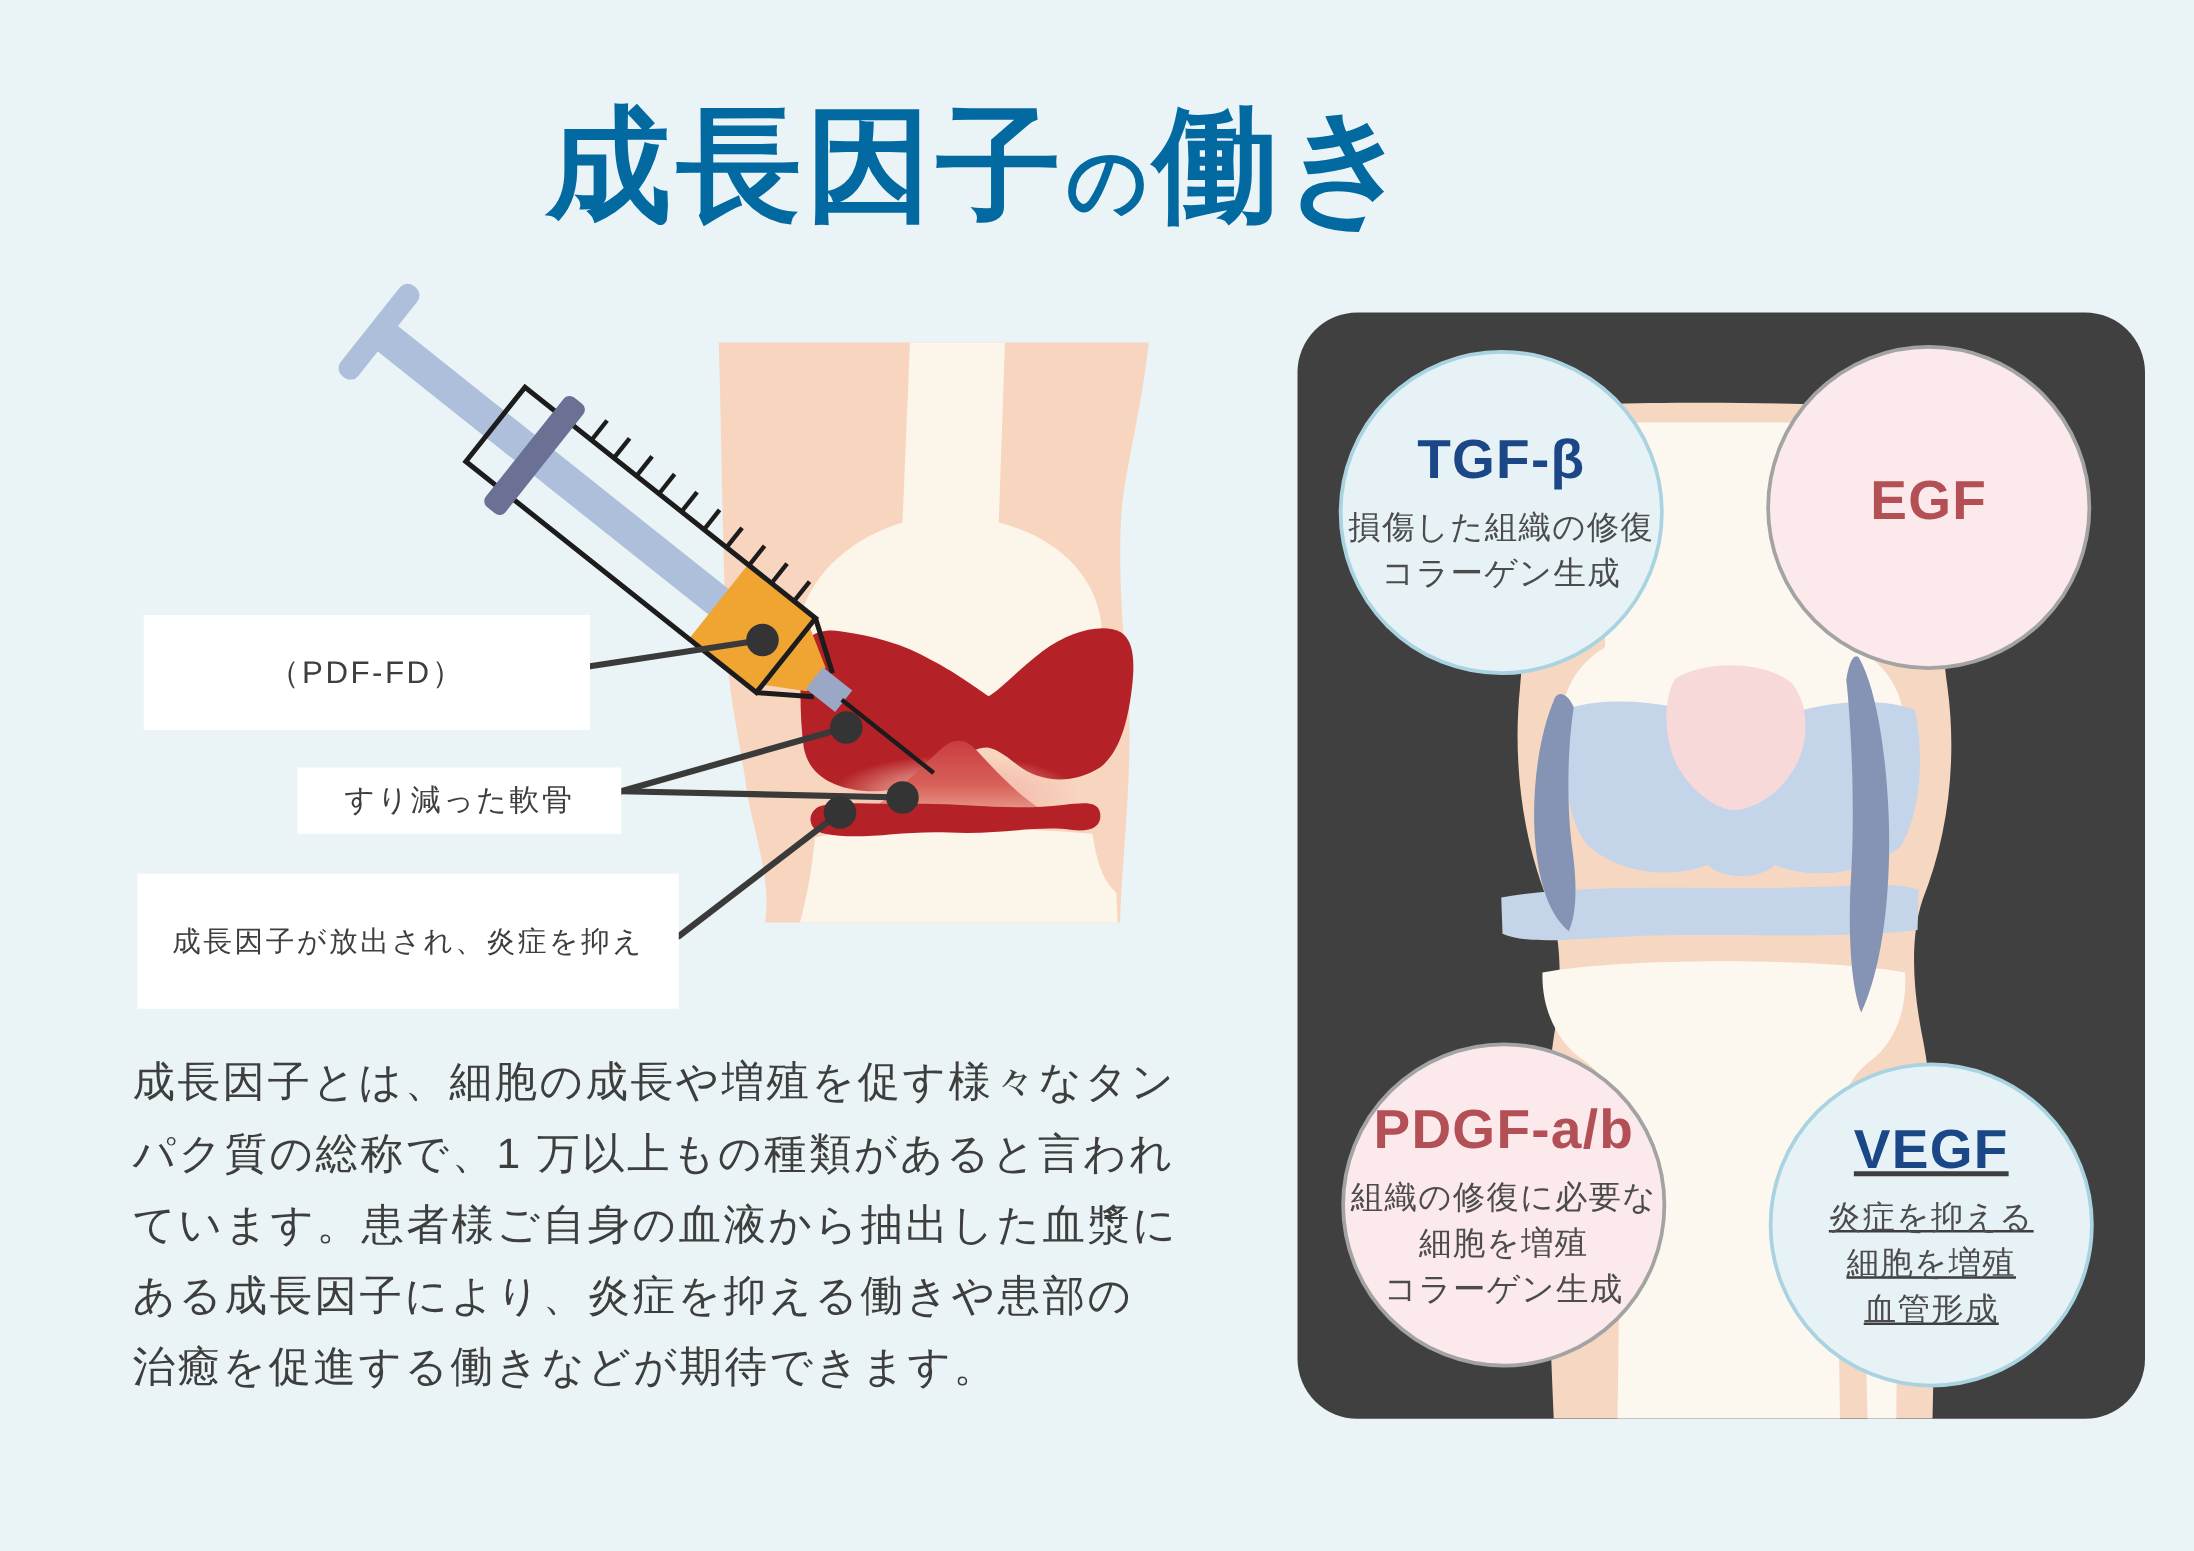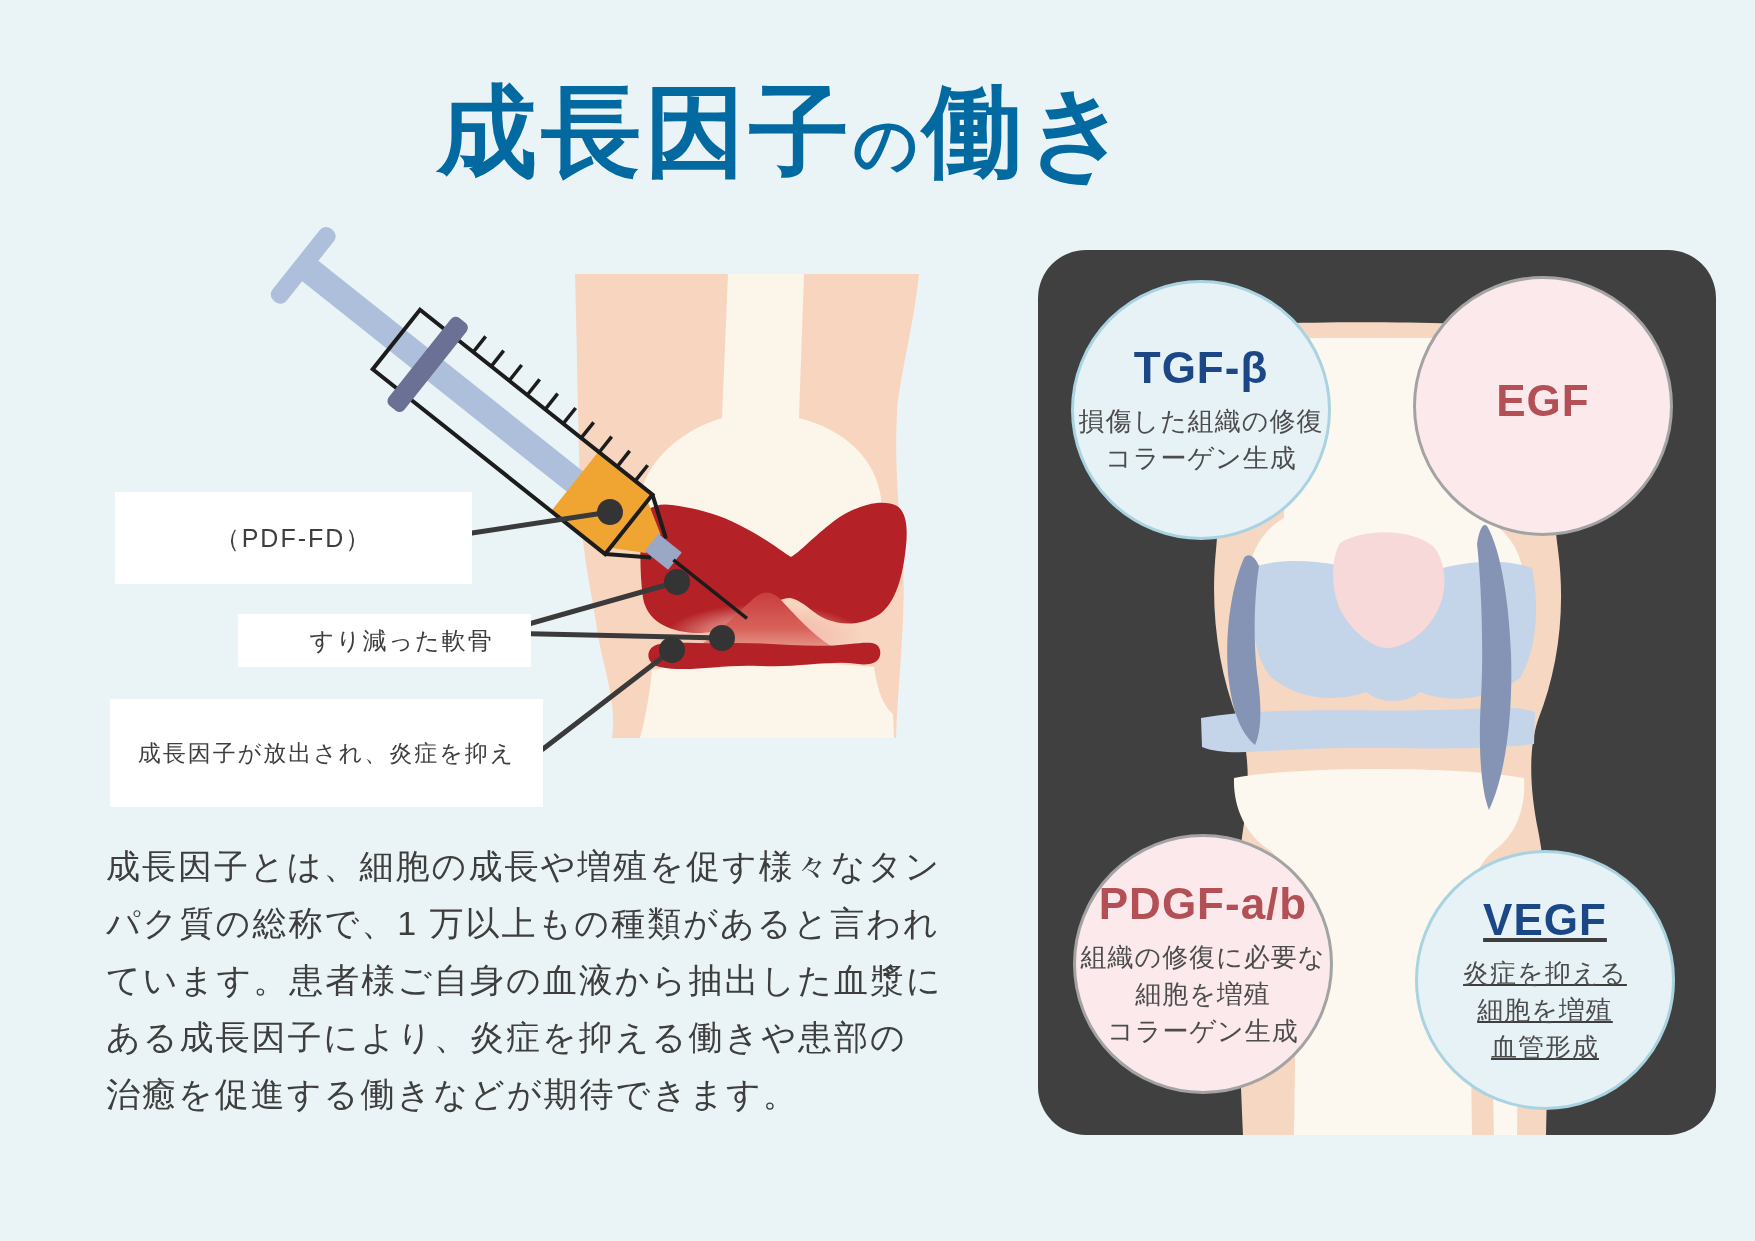--- a/index.html
+++ b/index.html
@@ -19,21 +19,21 @@
   .title .small{font-size:64px;}
   
   .art{position:absolute;left:0;top:0;width:1755px;height:1241px;}
   .callout{
     position:absolute;background:#ffffff;
     display:flex;flex-direction:column;justify-content:center;align-items:center;
     text-align:center;color:#3e3e3e;
   }
   .callout .ln{letter-spacing:2px;}
   .c1{left:115px;top:492px;width:357px;height:92px;font-size:25px;line-height:40px;}
-  .c2{left:238px;top:614px;width:259px;height:53px;font-size:24px;line-height:28px;padding-left:34px;}
+  .c2{left:238px;top:614px;width:259px;height:53px;font-size:24px;line-height:28px;}
   .c3{left:110px;top:699px;width:433px;height:108px;font-size:23px;line-height:42px;}
   
   .paragraph{
     position:absolute;left:106px;top:838px;width:860px;
     font-size:34px;line-height:57px;letter-spacing:2px;color:#3e3e3e;
     white-space:pre-line;
   }
   
   .panel{
     position:absolute;left:990px;top:250px;width:678px;height:885px;

